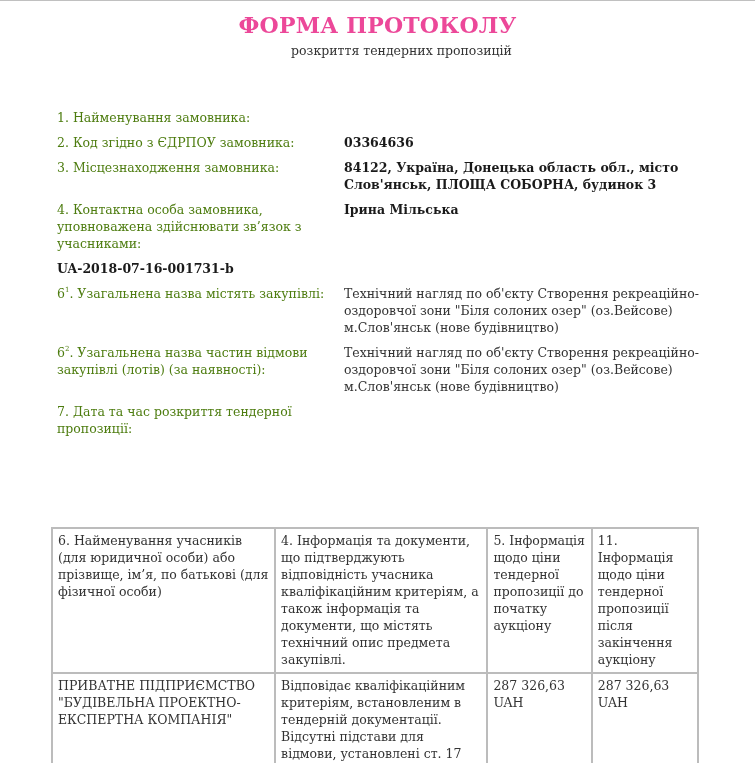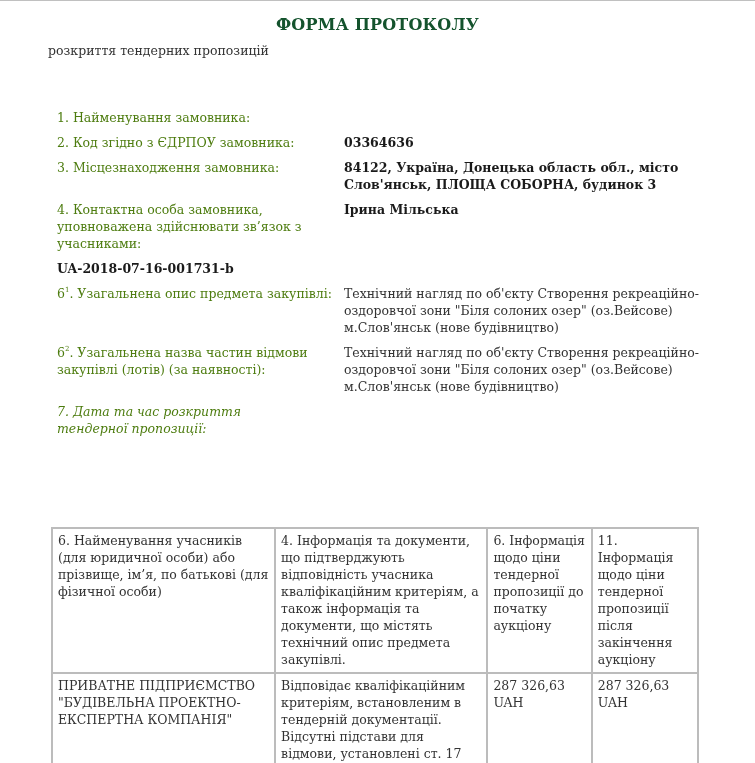--- a/index.html
+++ b/index.html
@@ -6,26 +6,26 @@
     body {
       width: 755px; height: 763px; overflow: hidden;
       background: #ffffff;
       border-top: 1px solid #c0c0c0;
       box-sizing: border-box;
       font-family: "DejaVu Serif", serif;
       color: #222222;
     }
     .page { position: relative; width: 755px; }
     .title {
-      text-align: center; font-weight: bold; font-size: 16px;
-      margin-top: 11px; line-height: 26px; color: #14532d;
+      text-align: center; font-weight: bold; font-size: 22px;
+      margin-top: 11px; line-height: 26px; color: #ec4899;
       font-family: "DejaVu Serif", serif; letter-spacing: 0.2px;
     }
     .subtitle {
-      font-size: 12.5px; margin-top: 5px; line-height: 16px;
+      text-align: center; font-size: 12.5px; margin-top: 5px; line-height: 16px;
       color: #333333;
       padding-left: 48px;
     }
     .info { position: absolute; left: 57px; top: 97px; width: 660px; }
     .row { display: flex; font-size: 12.5px; line-height: 17px; margin-bottom: 8px; }
     .lbl { width: 287px; flex: none; color: #4d7c0f; }
     .val { width: 360px; color: #333333; }
     .val.bold { font-weight: bold; color: #1a1a1a; }
     sup { font-size: 7px; vertical-align: 6px; line-height: 0; }
     table.parts {
@@ -58,38 +58,38 @@
       <div class="val bold">84122, Україна, Донецька область обл., місто Слов'янськ, ПЛОЩА СОБОРНА, будинок 3</div>
     </div>
     <div class="row">
       <div class="lbl" style="width:250px;margin-right:37px;">4. Контактна особа замовника, уповноважена здійснювати зв’язок з учасниками:</div>
       <div class="val bold">Ірина Мільська</div>
     </div>
     <div class="row">
       <div class="val bold">UA-2018-07-16-001731-b</div>
     </div>
     <div class="row">
-      <div class="lbl"><span>6</span><sup>1</sup><span>. Узагальнена опис предмета закупівлі:</span></div>
+      <div class="lbl"><span>6</span><sup>1</sup><span>. Узагальнена назва містять закупівлі:</span></div>
       <div class="val">Технічний нагляд по об'єкту Створення рекреаційно-оздоровчої зони "Біля солоних озер" (оз.Вейсове) м.Слов'янськ (нове будівництво)</div>
     </div>
     <div class="row">
       <div class="lbl" style="width:260px;margin-right:27px;"><span>6</span><sup>2</sup><span>. Узагальнена назва частин відмови закупівлі (лотів) (за наявності):</span></div>
       <div class="val">Технічний нагляд по об'єкту Створення рекреаційно-оздоровчої зони "Біля солоних озер" (оз.Вейсове) м.Слов'янськ (нове будівництво)</div>
     </div>
     <div class="row">
-      <div class="lbl" style="width:250px;margin-right:37px;font-style:italic;">7. Дата та час розкриття тендерної пропозиції:</div>
+      <div class="lbl" style="width:250px;margin-right:37px;">7. Дата та час розкриття тендерної пропозиції:</div>
     </div>
   </div>
 
   <table class="parts">
     <tbody>
         <tr>
       <td style="width:215px">6. Найменування учасників (для юридичної особи) або прізвище, ім’я, по батькові (для фізичної особи)</td>
       <td style="width:204px">4. Інформація та документи, що підтверджують відповідність учасника кваліфікаційним критеріям, а також інформація та документи, що містять технічний опис предмета закупівлі.</td>
-      <td style="width:93px">6. Інформація щодо ціни тендерної пропозиції до початку аукціону</td>
+      <td style="width:93px">5. Інформація щодо ціни тендерної пропозиції до початку аукціону</td>
       <td style="width:95px">11. Інформація щодо ціни тендерної пропозиції після закінчення аукціону</td>
     </tr>
     <tr>
       <td>ПРИВАТНЕ ПІДПРИЄМСТВО "БУДІВЕЛЬНА ПРОЕКТНО-ЕКСПЕРТНА КОМПАНІЯ"</td>
       <td>Відповідає кваліфікаційним критеріям, встановленим в тендерній документації. Відсутні підстави для відмови, установлені ст. 17 Закону України “Про публічні закупівлі</td>
       <td>287 326,63 UAH</td>
       <td>287 326,63 UAH</td>
     </tr>
   </tbody>
     </table>

